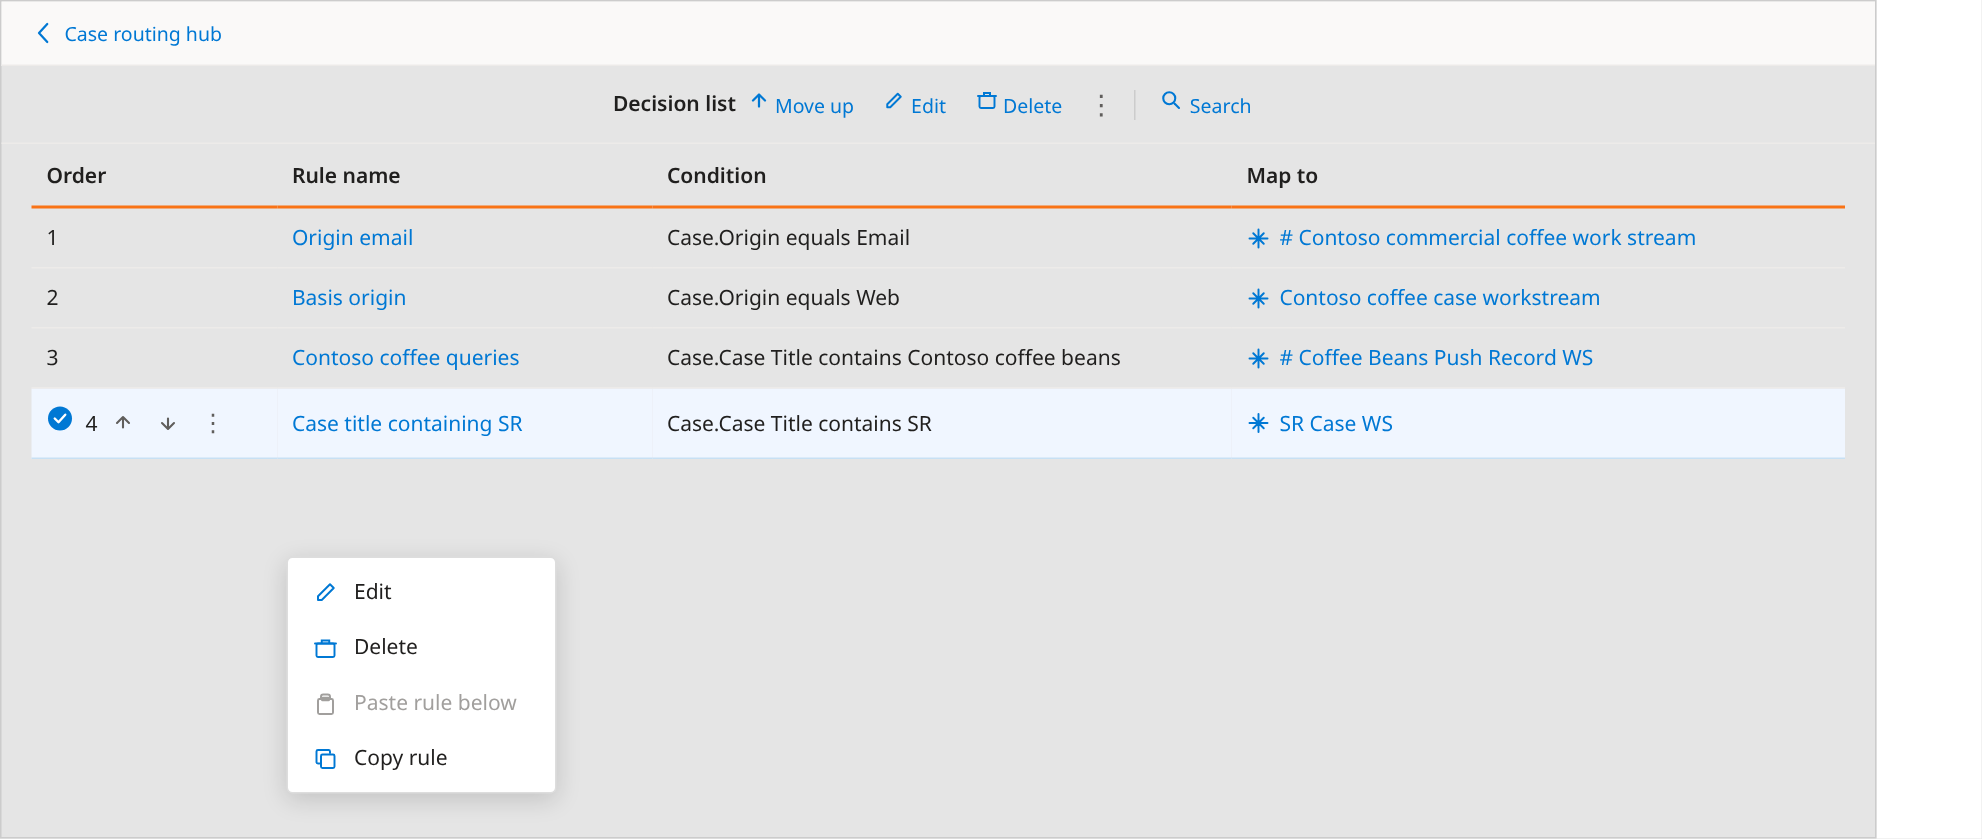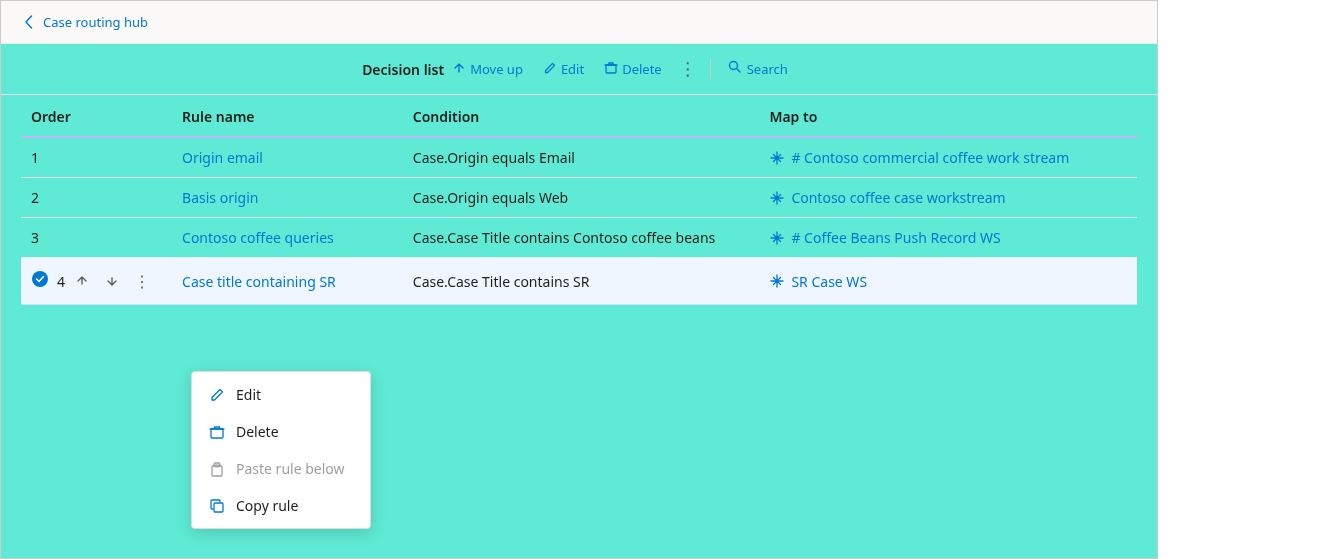--- a/index.html
+++ b/index.html
@@ -4,23 +4,23 @@
   <style>
     * { box-sizing: border-box; margin: 0; padding: 0; }
     body {
       font-family: 'Segoe UI', system-ui, sans-serif;
       font-size: 14px;
       background: #fff;
       color: #201f1e;
     }
     .outer-border {
       border: 1px solid #ccc;
-      width: 1158px;
+      width: 1251px;
       min-height: 559px;
-      background: #5eead4;
+      background: #e5e5e5;
       position: relative;
     }
     
     .page-header {
       padding: 12px 20px 10px 20px;
       border-bottom: 1px solid #edebe9;
       background: #faf9f8;
     }
     .breadcrumb-row {
       display: flex;
@@ -100,21 +100,21 @@
     }
     
     .table-wrapper {
       padding: 0 20px;
     }
     .rules-table {
       width: 100%;
       border-collapse: collapse;
     }
     .rules-table thead tr {
-      border-bottom: 2px solid #c4b5fd;
+      border-bottom: 2px solid #f97316;
     }
     .rules-table th {
       text-align: left;
       padding: 12px 10px 10px 10px;
       font-weight: 600;
       font-size: 14px;
       color: #201f1e;
     }
     .rules-table td {
       padding: 10px 10px;

